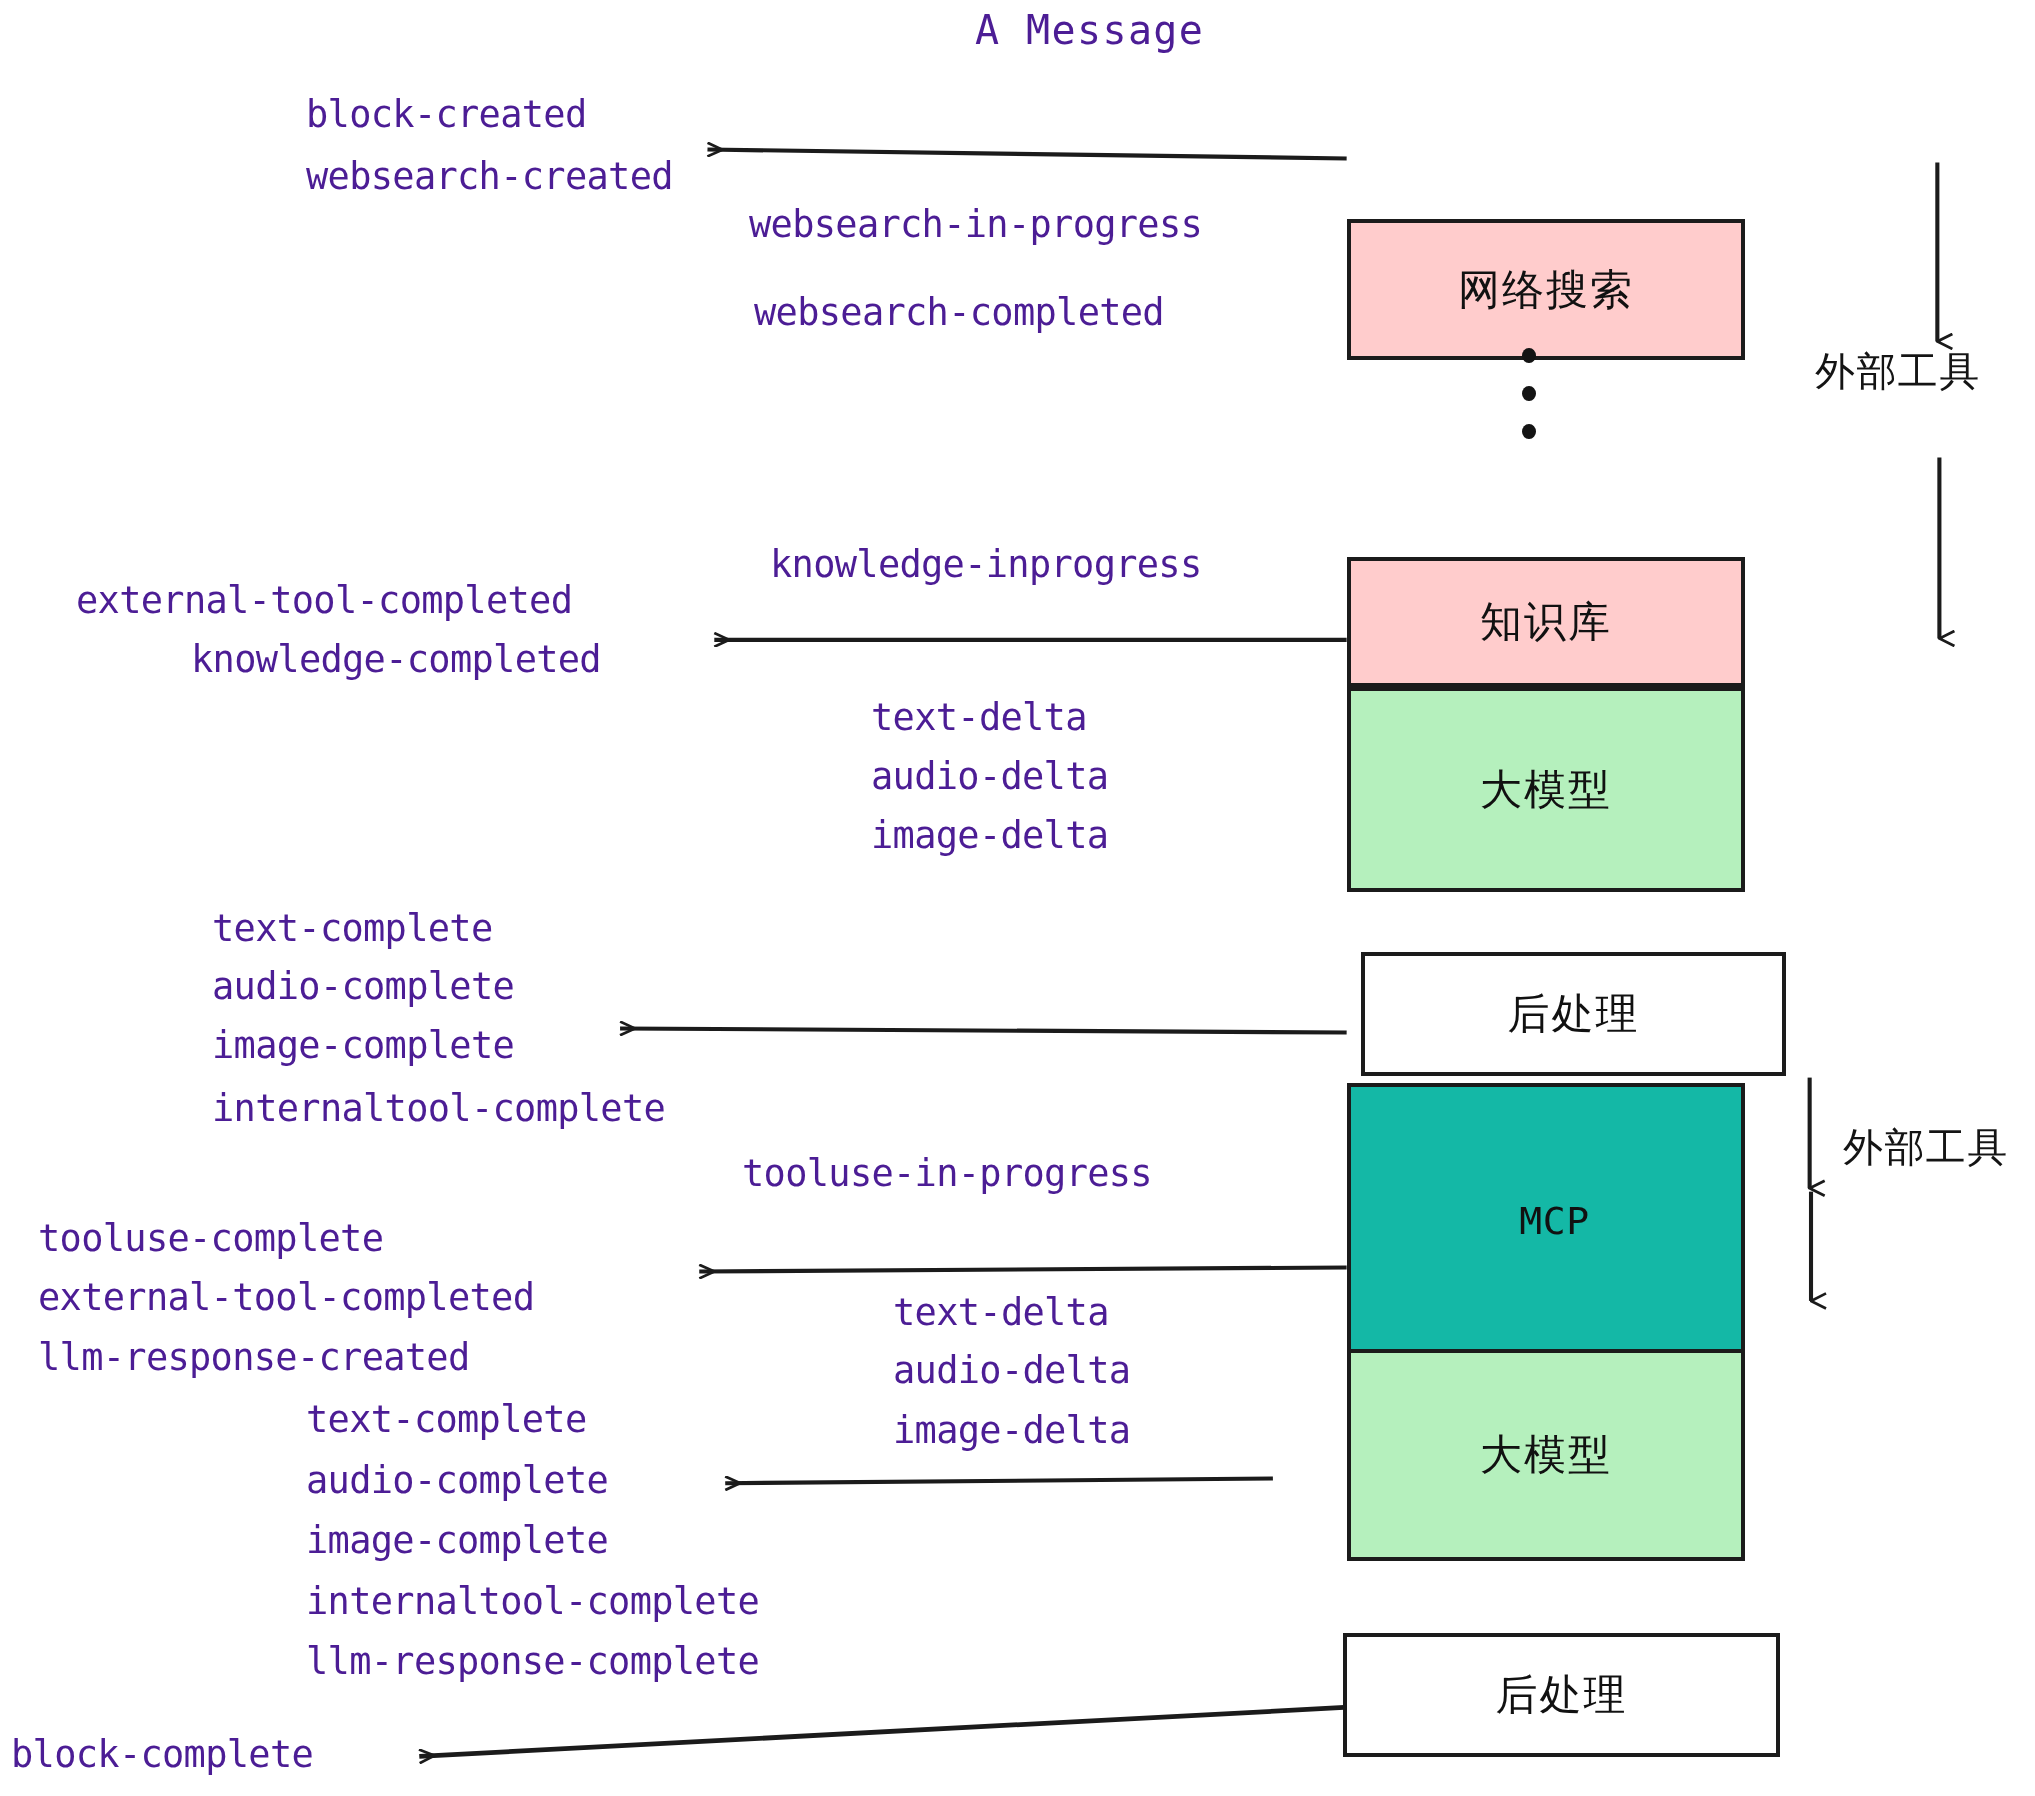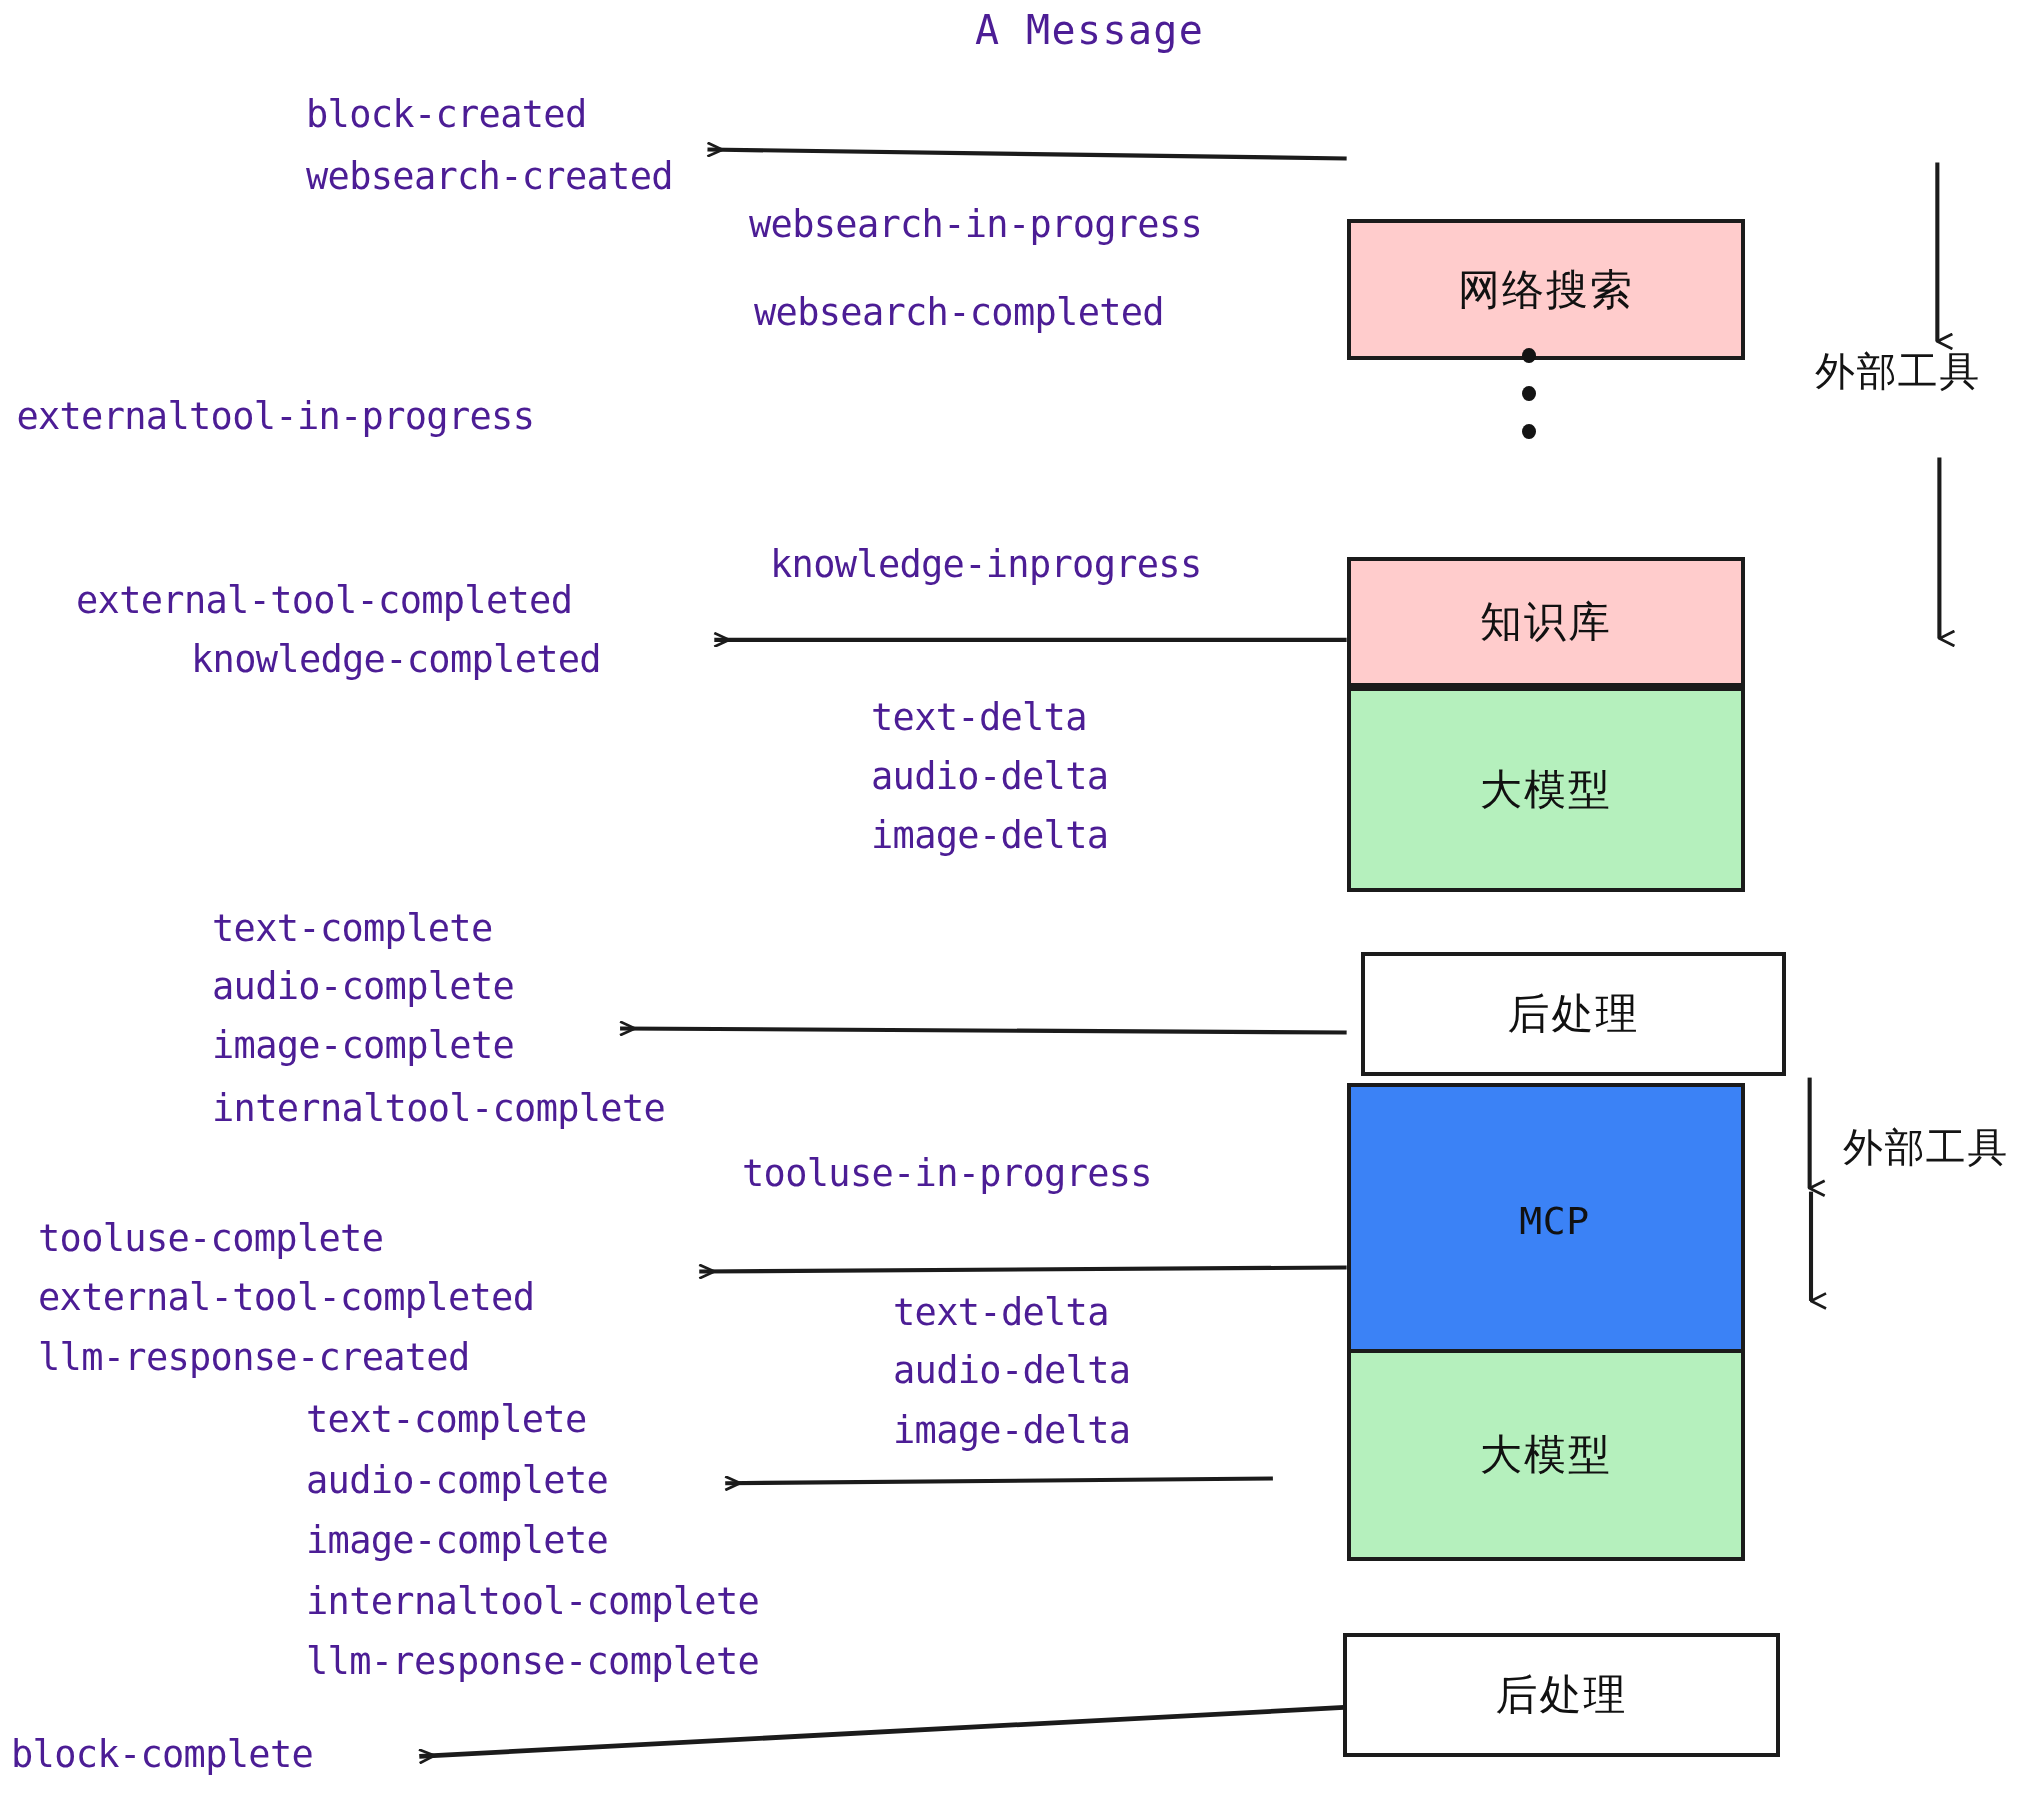--- a/index.html
+++ b/index.html
@@ -110,21 +110,20 @@
     <line x1="2840" y1="670" x2="2840" y2="935" stroke="#1b1b1b" stroke-width="6" marker-end="url(#ahv)"></line>
 
     <line x1="2650" y1="1740" x2="2650" y2="1578" stroke="#1b1b1b" stroke-width="6" marker-end="url(#ahv)" transform="rotate(180 2650 1659)"></line>
     <line x1="2652" y1="1745" x2="2652" y2="1905" stroke="#1b1b1b" stroke-width="6" marker-end="url(#ahv)"></line>
   </svg>
 
   <div class="lbl" style="left:306px;top:96px;">block-created</div>
   <div class="lbl" style="left:306px;top:158px;">websearch-created</div>
   <div class="lbl" style="left:749px;top:206px;">websearch-in-progress</div>
   <div class="lbl" style="left:754px;top:294px;">websearch-completed</div>
-  <div class="lbl" style="left:16.4px;top:398px;">externaltool-in-progress</div>
 
   <div class="lbl" style="left:770px;top:546px;">knowledge-inprogress</div>
   <div class="lbl" style="left:76px;top:582px;">external-tool-completed</div>
   <div class="lbl" style="left:191px;top:641px;">knowledge-completed</div>
 
   <div class="lbl" style="left:871px;top:699px;">text-delta</div>
   <div class="lbl" style="left:871px;top:758px;">audio-delta</div>
   <div class="lbl" style="left:871px;top:817px;">image-delta</div>
 
   <div class="lbl" style="left:212px;top:910px;">text-complete</div>
@@ -163,21 +162,21 @@
   </div>
 
   <div class="box" style="left:1347px;top:639px;width:398px;height:205px;background:#B5F0BD;">
     <span>大模型</span>
   </div>
 
   <div class="box" style="left:1361px;top:904px;width:425px;height:124px;background:#FFFFFF;border-width:4.1px;">
     <span>后处理</span>
   </div>
 
-  <div class="box mcp" style="left:1347px;top:1035px;width:398px;height:276px;background:#3b82f6;padding-left:17px;">
+  <div class="box mcp" style="left:1347px;top:1035px;width:398px;height:276px;background:#14b8a6;padding-left:17px;">
     <span>MCP</span>
   </div>
 
   <div class="box" style="left:1347px;top:1301px;width:398px;height:212px;background:#B5F0BD;">
     <span>大模型</span>
   </div>
 
   <div class="box" style="left:1343px;top:1585px;width:437px;height:124px;background:#FFFFFF;border-width:4.1px;">
     <span>后处理</span>
   </div>

